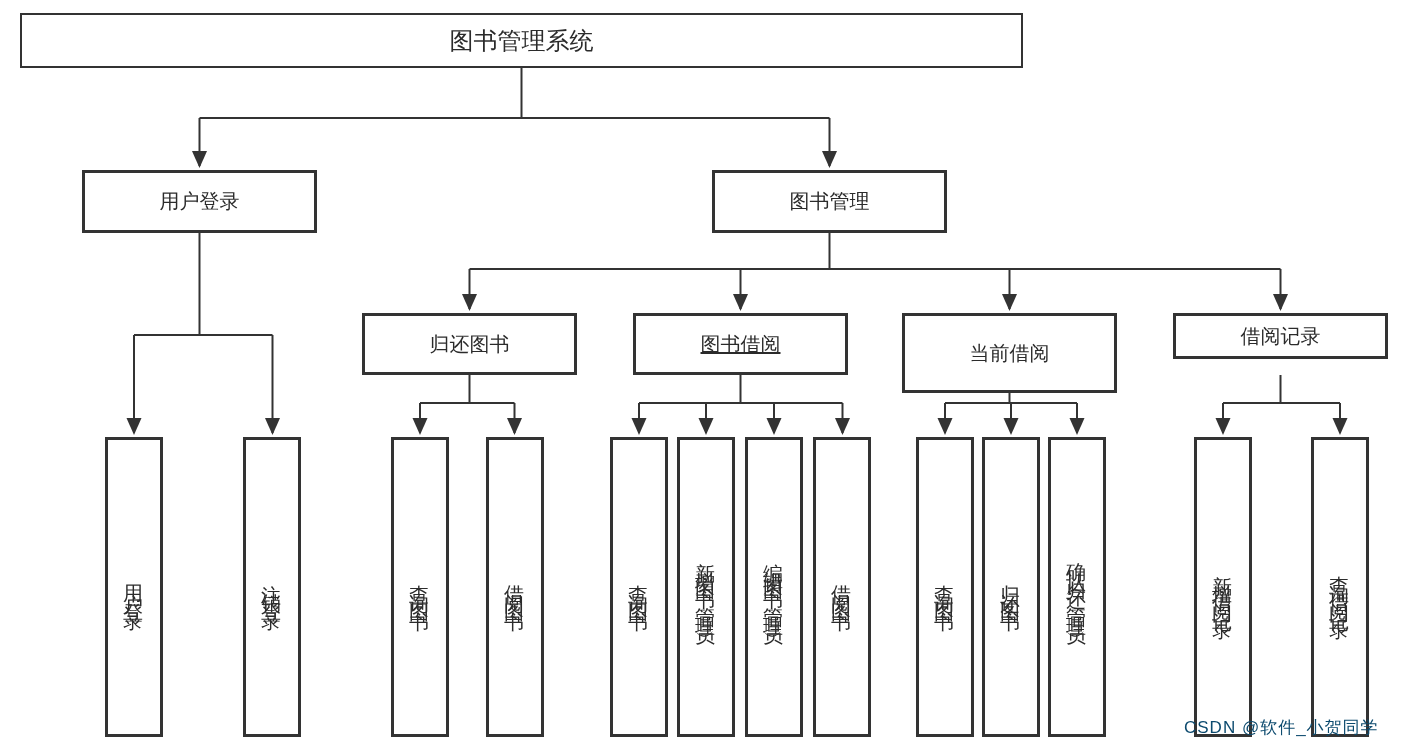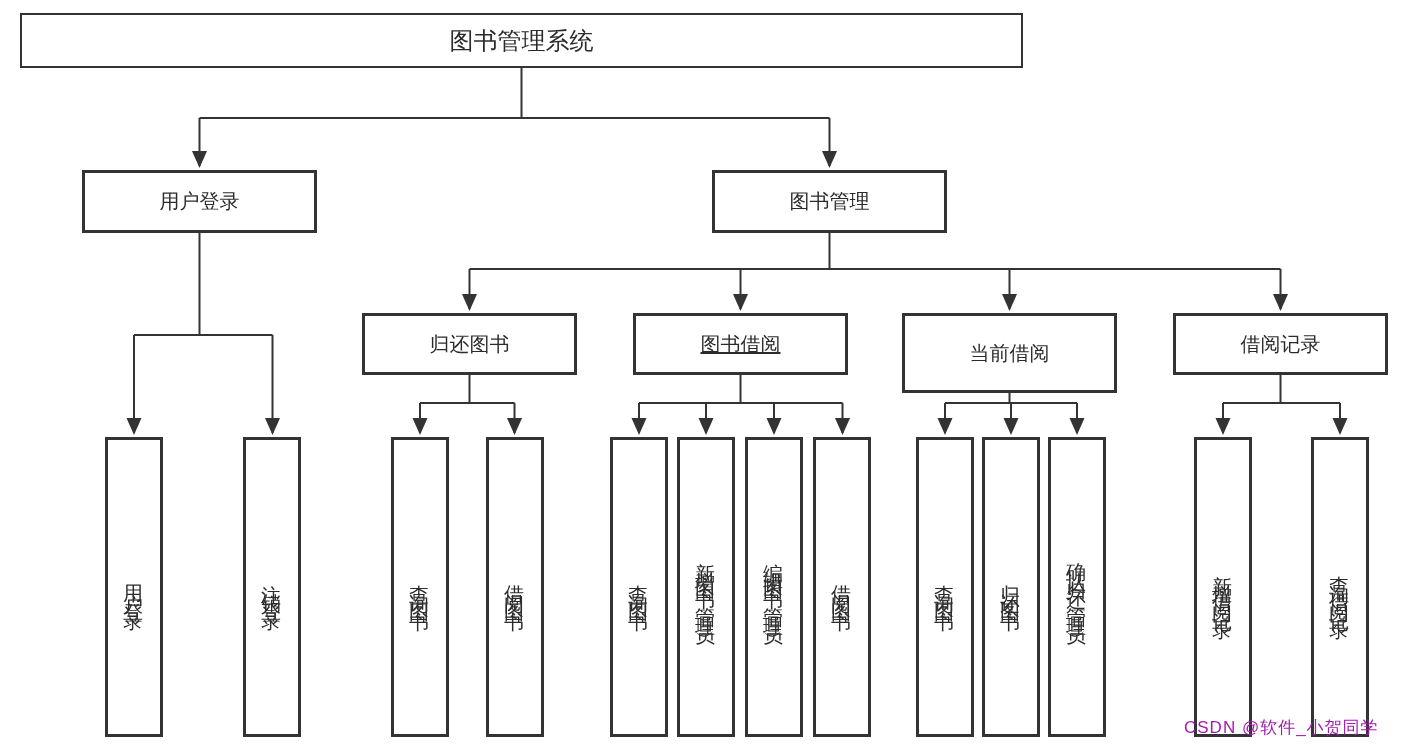--- a/index.html
+++ b/index.html
@@ -14,21 +14,21 @@
     display:flex; align-items:center; justify-content:center;
     white-space:nowrap; z-index:1;
   }
   .box.root { border-width:2px; font-size:24px; }
   .leaf {
     writing-mode:vertical-rl; text-orientation:mixed;
     letter-spacing:9px; font-size:20px;
   }
   .watermark {
     position:absolute; left:1184px; top:716px; width:212px;
-    font-size:17px; color:#a21caf; letter-spacing:1px;
+    font-size:17px; color:#0c4a6e; letter-spacing:1px;
     z-index:2; white-space:nowrap;
   }
 </style>
 </head>
 <body>
 
 <div id="canvas">
 
   <svg id="wires" viewBox="0 0 1405 747" xmlns="http://www.w3.org/2000/svg">
     <defs>
@@ -95,21 +95,21 @@
   </svg>
 
   <div class="box root" style="left:20px; top:13px; width:1003px; height:55px;">图书管理系统</div>
 
   <div class="box" style="left:82px; top:170px; width:235px; height:63px;">用户登录</div>
   <div class="box" style="left:712px; top:170px; width:235px; height:63px;">图书管理</div>
 
   <div class="box" style="left:362px; top:313px; width:215px; height:62px;">归还图书</div>
   <div class="box" style="left:633px; top:313px; width:215px; height:62px;text-decoration:underline;">图书借阅</div>
   <div class="box" style="left:902px; top:313px; width:215px; height:80px;">当前借阅</div>
-  <div class="box" style="left:1173px; top:313px; width:215px; height:62px;">借阅记录</div>
+  <div class="box" style="left:1173px; top:313px; width:215px; height:46px;">借阅记录</div>
 
   <div class="box leaf" style="left:105px; top:437px; width:58px; height:300px;">用户登录</div>
   <div class="box leaf" style="left:243px; top:437px; width:58px; height:300px;">注销登录</div>
 
   <div class="box leaf" style="left:391px; top:437px; width:58px; height:300px;">查询图书</div>
   <div class="box leaf" style="left:486px; top:437px; width:58px; height:300px;">借阅图书</div>
 
   <div class="box leaf" style="left:610px; top:437px; width:58px; height:300px;">查询图书</div>
   <div class="box leaf" style="left:677px; top:437px; width:58px; height:300px;">新增图书（管理员）</div>
   <div class="box leaf" style="left:745px; top:437px; width:58px; height:300px;">编辑图书（管理员）</div>

